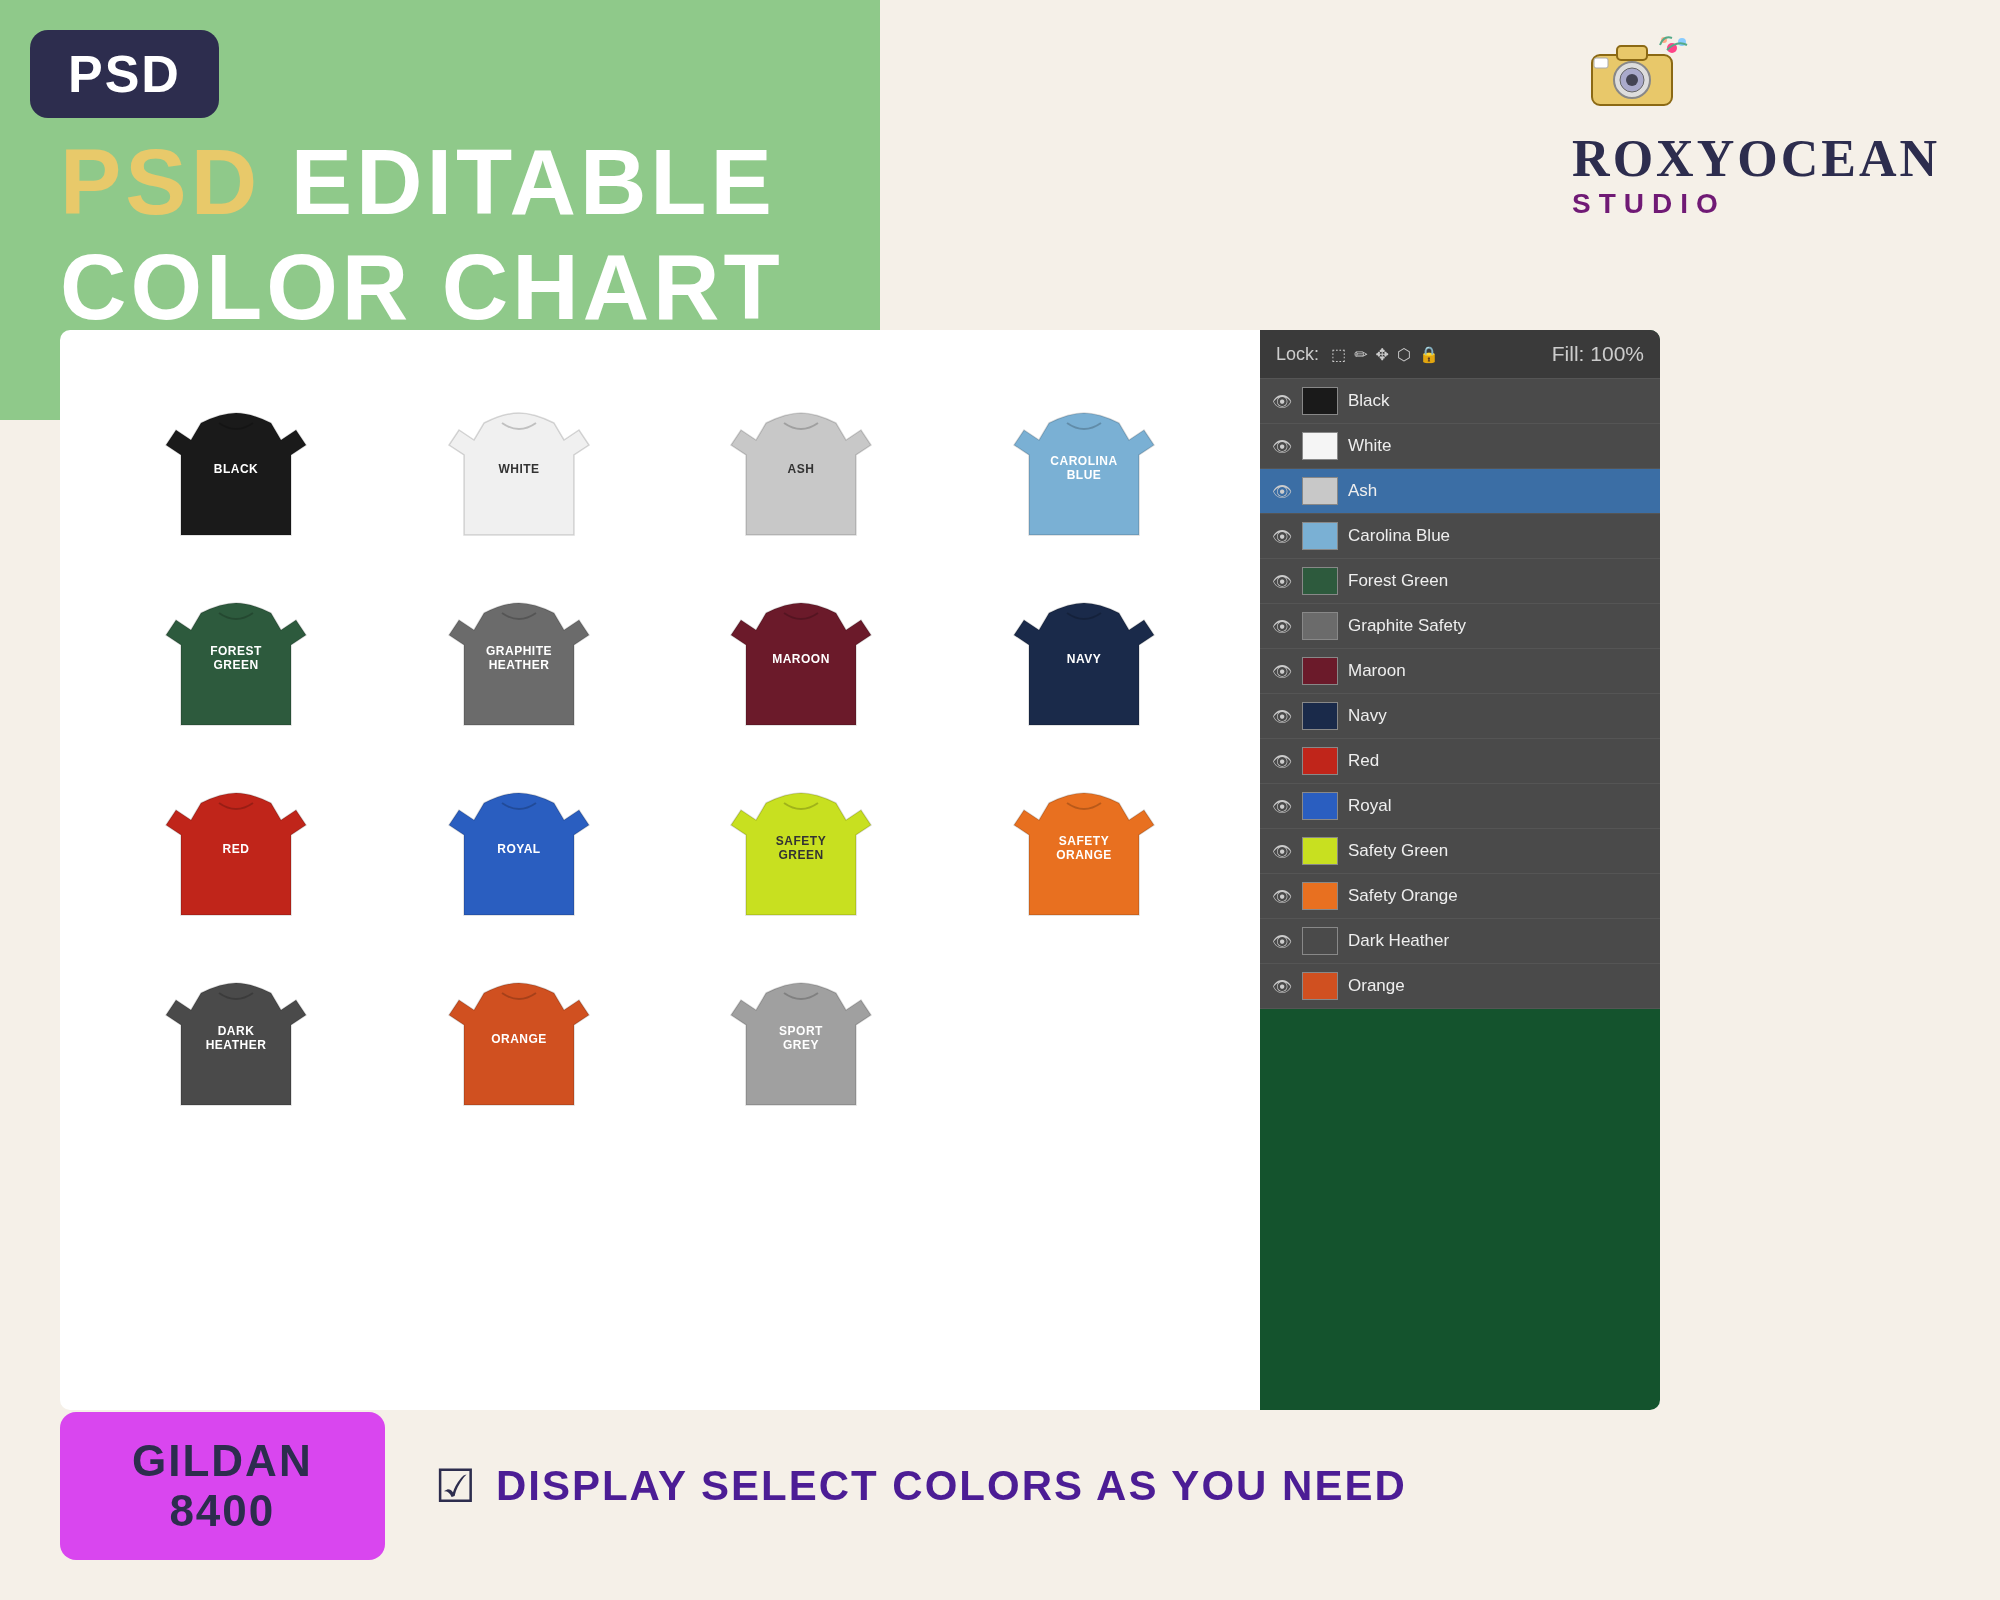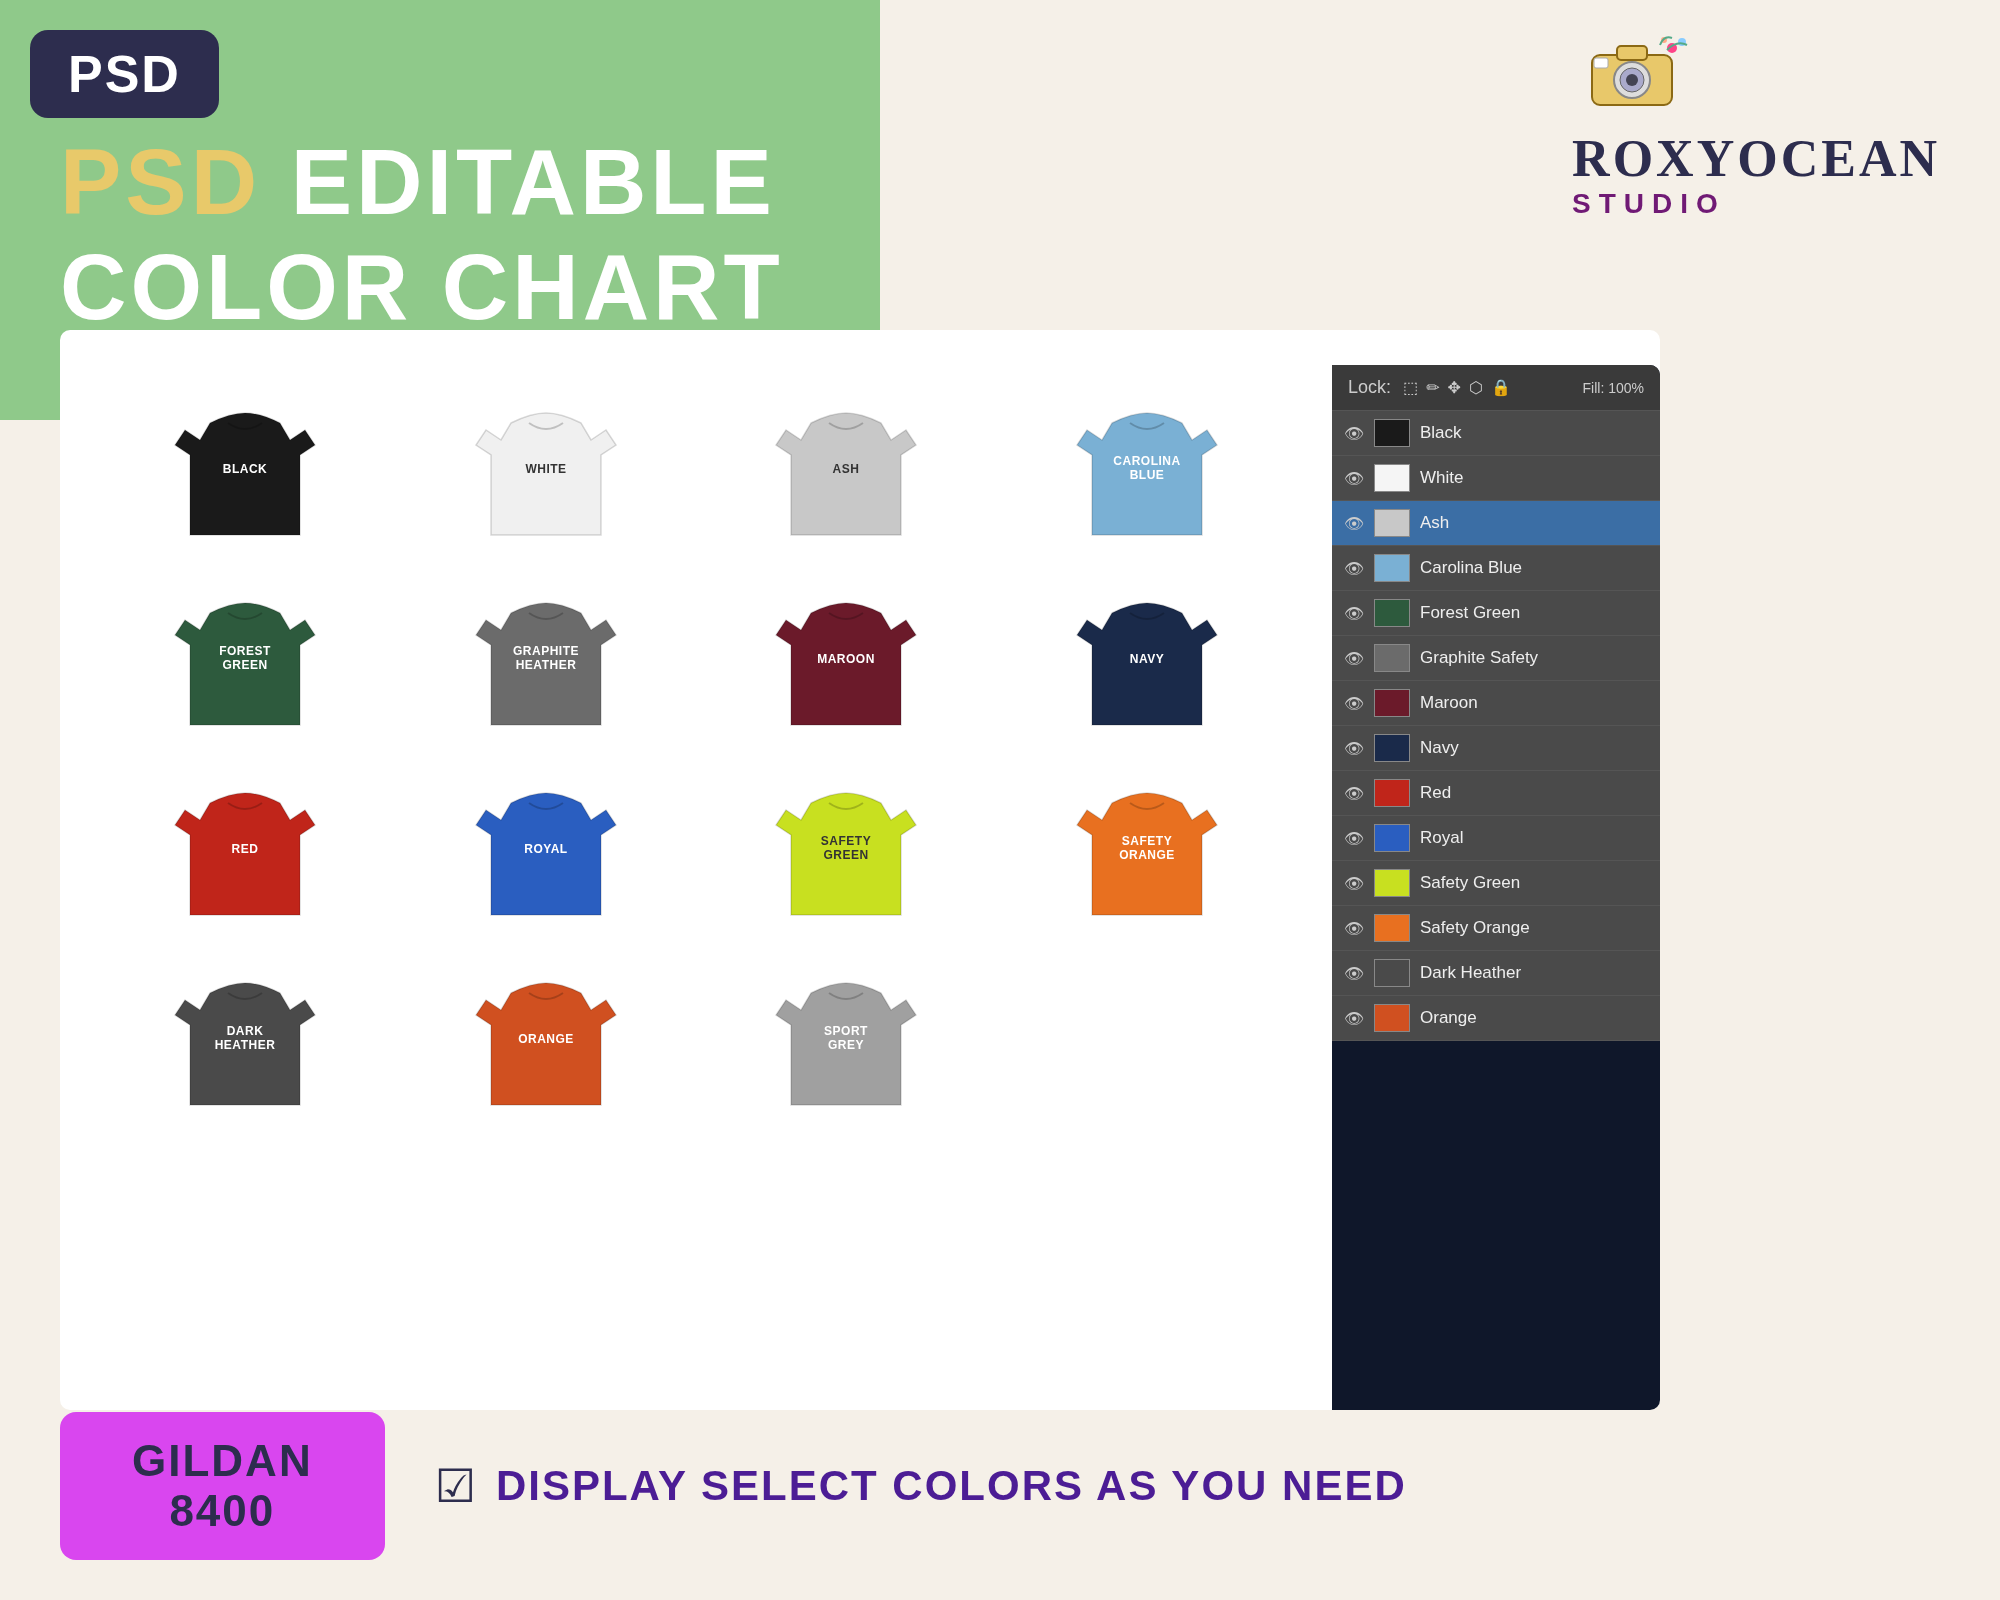--- a/index.html
+++ b/index.html
@@ -125,27 +125,26 @@
       width: 160px;
       height: 180px;
       position: relative;
       display: flex;
       align-items: center;
       justify-content: center;
     }
 
     
     .layers-panel {
-      width: 328px;
-      background: #0f172a;
+      width: 400px;
+      background: #14532d;
       border-radius: 0 10px 10px 0;
       overflow: hidden;
       display: flex;
       flex-direction: column;
-      margin-top: 35px;
     }
 
     .layers-header {
       background: #3a3a3a;
       padding: 12px 16px;
       display: flex;
       align-items: center;
       gap: 12px;
       border-bottom: 1px solid #555;
     }
@@ -161,21 +160,21 @@
     }
 
     .header-icon {
       color: #ccc;
       font-size: 16px;
     }
 
     .fill-label {
       margin-left: auto;
       color: #ccc;
-      font-size: 14px;
+      font-size: 21px;
     }
 
     .layer-item {
       display: flex;
       align-items: center;
       padding: 8px 12px;
       border-bottom: 1px solid #555;
       gap: 10px;
       background: #4a4a4a;
       cursor: pointer;

